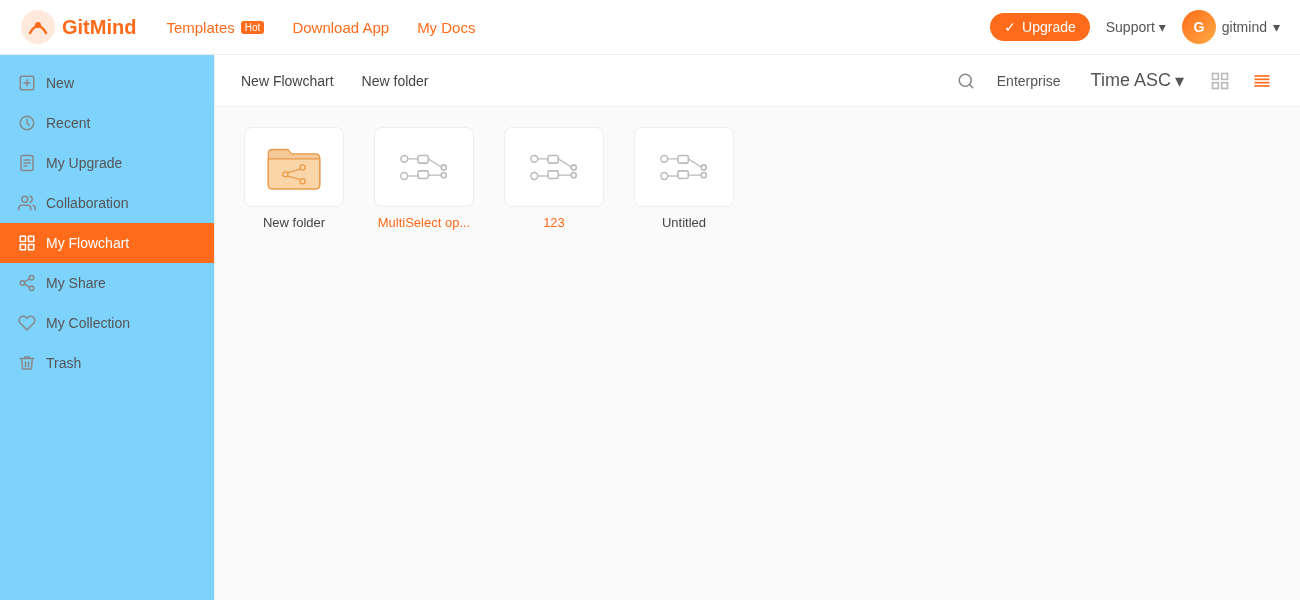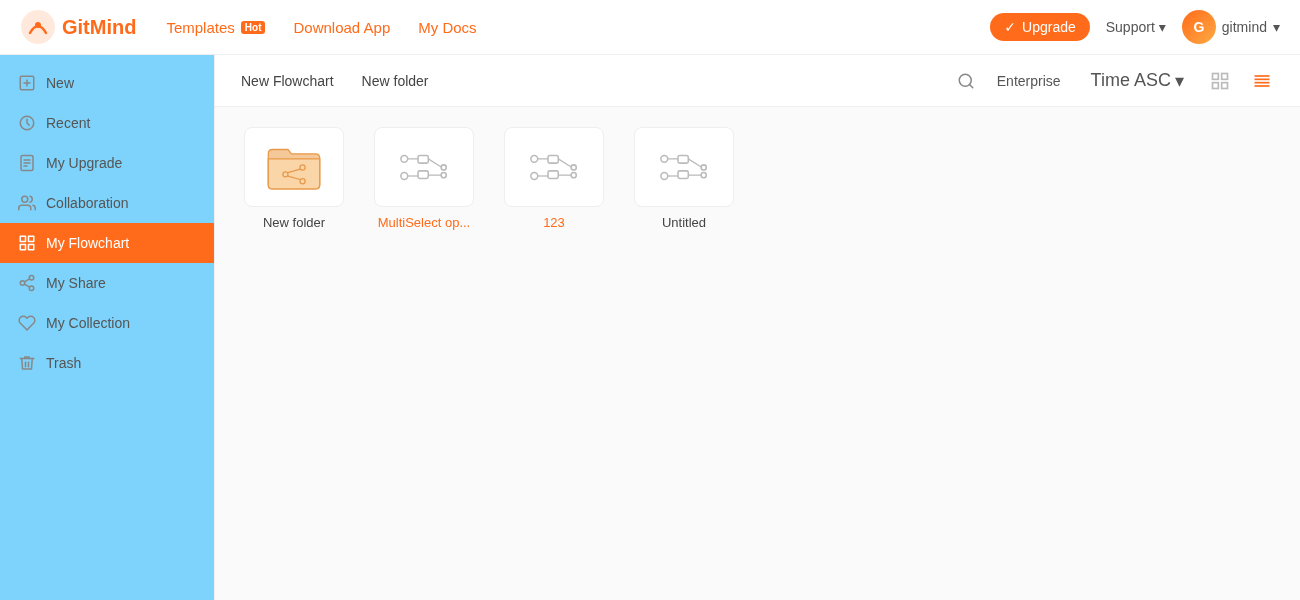--- a/index.html
+++ b/index.html
@@ -41,21 +41,21 @@
       cursor: pointer;
       display: flex;
       align-items: center;
       gap: 4px;
       text-decoration: none;
     }
     .hot-badge {
       background: #ff6b1a;
       color: #fff;
       font-size: 10px;
-      font-weight: bold;
+      font-weight: normal;
       padding: 1px 4px;
       border-radius: 3px;
       margin-left: 2px;
     }
     .header-right {
       display: flex;
       align-items: center;
       gap: 16px;
     }
     .upgrade-btn {

